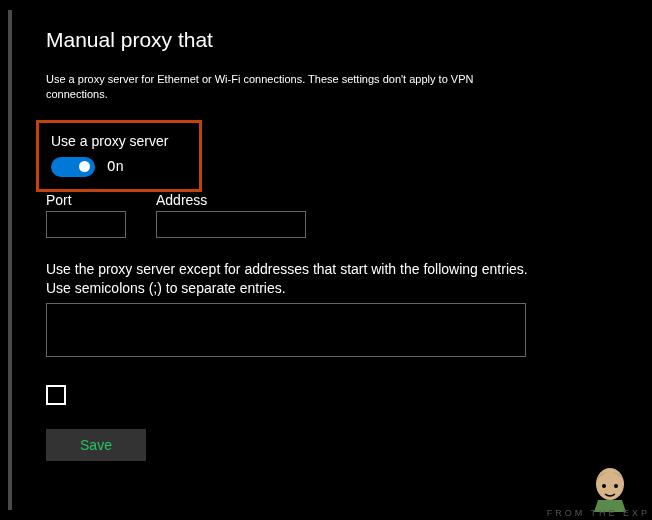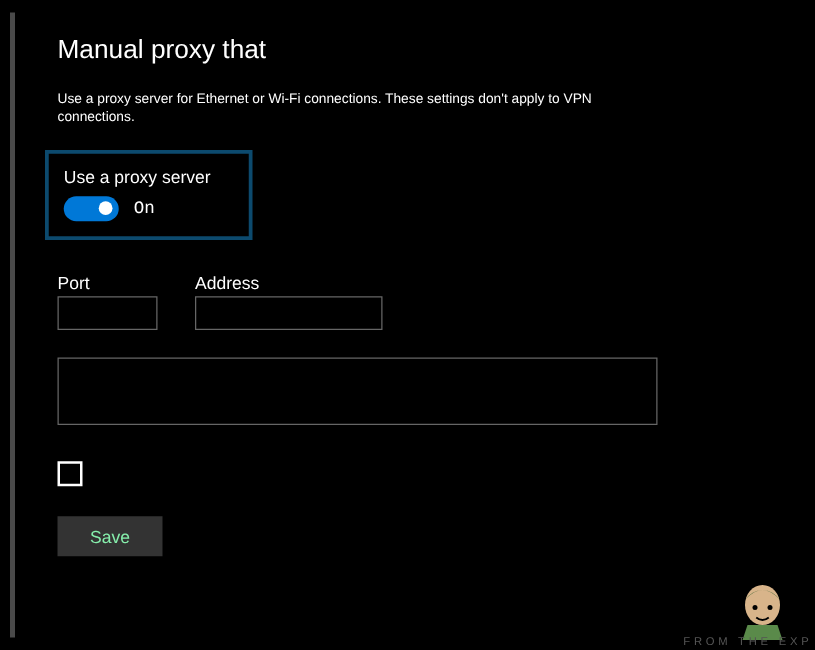--- a/index.html
+++ b/index.html
@@ -30,24 +30,24 @@
       font-weight: 400;
       margin-bottom: 20px;
     }
     .description {
       font-size: 11px;
       line-height: 1.35;
       margin-bottom: 18px;
       max-width: 480px;
     }
     .highlight-box {
-      border: 3px solid #0c4a6e;
+      border: 3px solid #c2410c;
       padding: 10px 12px 12px 12px;
       width: 166px;
-      margin-bottom: 26px;
+      margin-bottom: 0;
       margin-left: -10px;
     }
     .setting-label {
       font-size: 14px;
       margin-bottom: 8px;
     }
     .toggle-row {
       display: flex;
       align-items: center;
       gap: 12px;
@@ -108,24 +108,24 @@
       gap: 10px;
       margin-bottom: 24px;
     }
     .checkbox {
       width: 20px; height: 20px;
       border: 2px solid #fff;
       cursor: pointer;
     }
     .checkbox-label { font-size: 14px; }
     .save-btn {
-      width: 84px; height: 32px;
+      width: 100px; height: 32px;
       background: #333;
       border: none;
-      color: #86efac;
+      color: #22c55e;
       font-size: 14px;
       cursor: pointer;
     }
     .avatar {
       position: absolute;
       right: 12px; bottom: 8px;
       width: 60px; height: 50px;
     }
     .watermark {
       position: absolute;
@@ -160,20 +160,21 @@
     <div class="field">
       <label>Port</label>
       <input class="text-input port-input" type="text" value="" style="">
     </div>
     <div class="field">
       <label>Address</label>
       <input class="text-input addr-input" type="text" value="" style="">
     </div>
   </div>
 
+  <p class="except-label">Use the proxy server except for addresses that start with the following entries. Use semicolons (;) to separate entries.</p>
   <textarea class="except-input" value="" style=""></textarea>
 
   <div class="checkbox-row">
     <div class="checkbox"></div>
   </div>
 
   <button class="save-btn">Save</button>
 
 </div>
 

